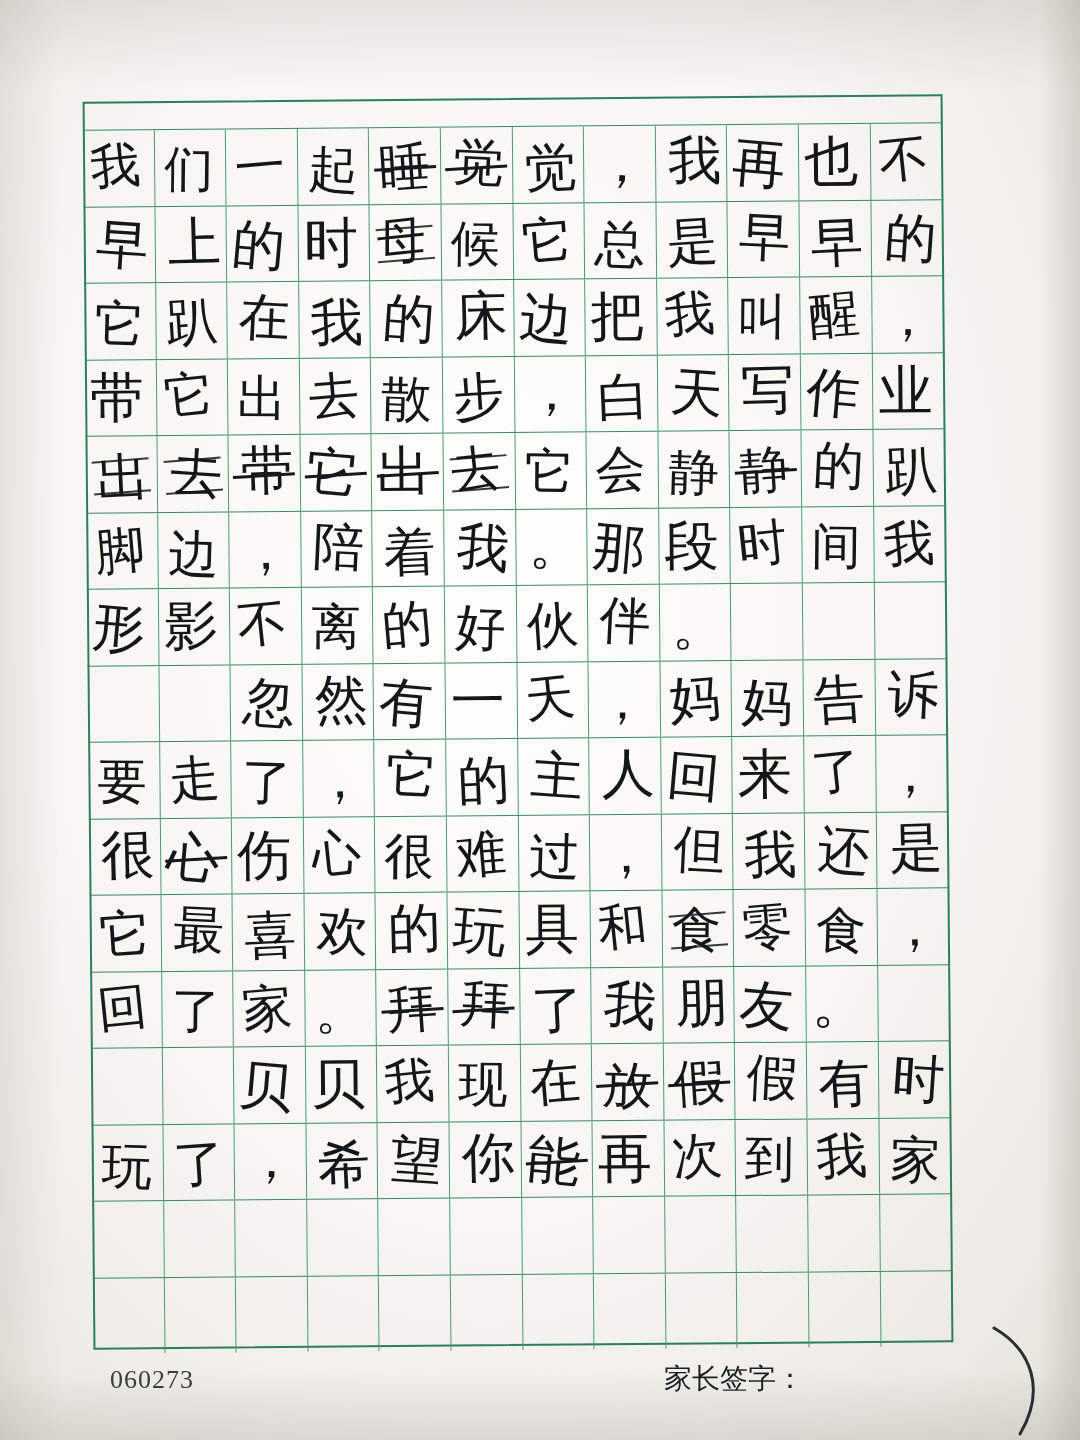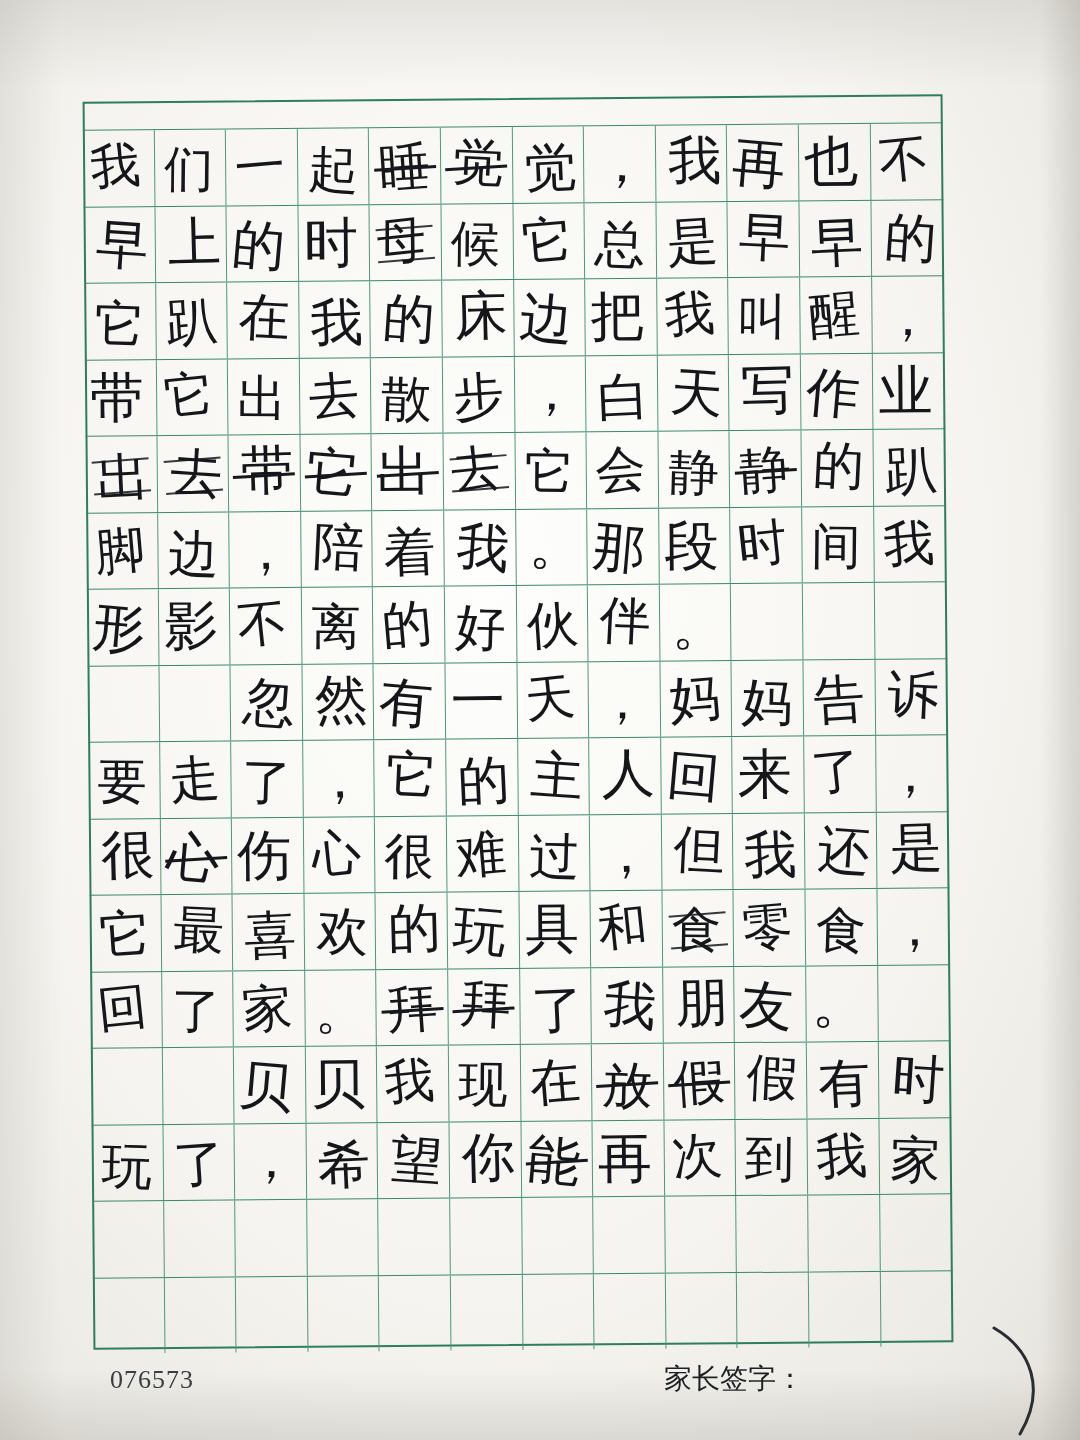--- a/index.html
+++ b/index.html
@@ -713,20 +713,20 @@
           <div class="grid-cell"></div>
           <div class="grid-cell"></div>
           <div class="grid-cell"></div>
           <div class="grid-cell"></div>
           <div class="grid-cell"></div>
         </div>
       </div>
   </div>
 
   <div id="footer">
-    <span id="doc-number">076573</span>
+    <span id="doc-number">060273</span>
     <span id="signature-label">家长签字：</span>
   </div>
 
   <svg id="corner-mark" viewBox="0 0 90 120">
     <path d="M14 8 C 52 30, 66 70, 40 114" fill="none" stroke="#2a2d32" stroke-width="3" stroke-linecap="round"></path>
   </svg>
 </div>
 
 </body></html>

